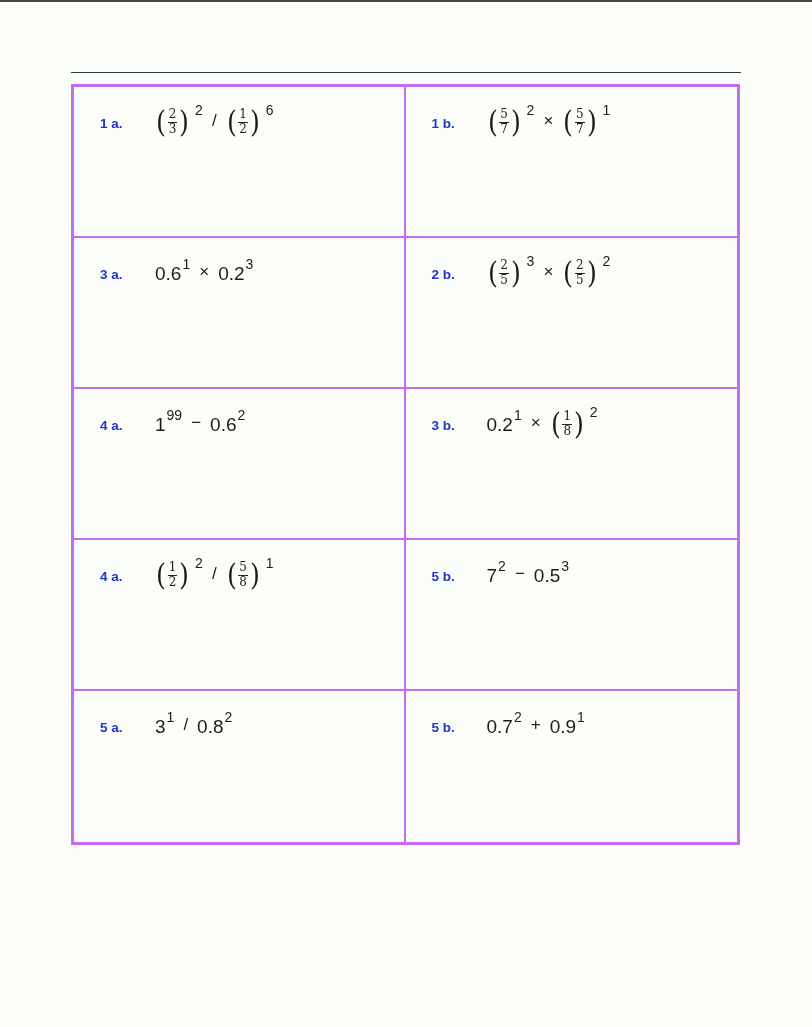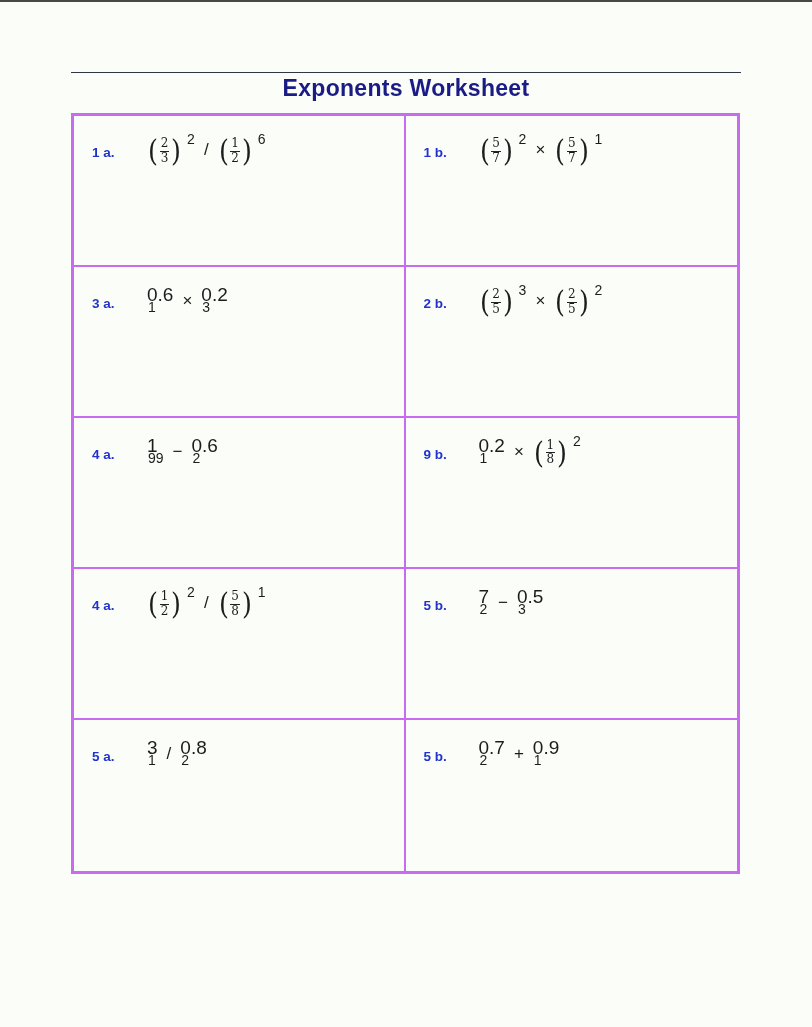--- a/index.html
+++ b/index.html
@@ -44,21 +44,21 @@
     border: 3px solid var(--table-border);
     display: grid;
     grid-template-columns: 1fr 1fr;
     grid-auto-rows: 151px;
     width: 669px;
     background: var(--page-background);
   }
   .cell {
     border-right: 2px solid var(--table-border);
     border-bottom: 2px solid var(--table-border);
-    padding: 15px 4px 0 18px;
+    padding: 15px 4px 0 26px;
     overflow: hidden;
   }
   .cell:nth-child(2n) { border-right: none; }
   .cell:nth-child(9), .cell:nth-child(10) { border-bottom: none; }
   .prow { display: flex; align-items: center; min-height: 42px; }
   .plabel {
     color: var(--label-text);
     font-weight: bold;
     font-size: 13.5px;
     width: 34px;
@@ -67,21 +67,21 @@
     white-space: nowrap;
   }
   .expr {
     display: inline-flex;
     align-items: center;
     color: var(--expression-text);
     font-size: 19px;
     white-space: nowrap;
   }
   .op { margin: 0 9px; font-size: 17px; position: relative; top: -2px; }
-  .powgroup { display: inline-flex; align-items: flex-start; flex-direction: column; }
+  .powgroup { display: inline-flex; align-items: flex-start; }
   .base { font-size: 19px; line-height: 1.2; }
   .sup {
     font-size: 14px;
     position: relative;
     top: -7px;
     margin-left: 1px;
   }
   .fracgroup { display: inline-flex; align-items: center; }
   .paren {
     font-family: "DejaVu Serif", serif;
@@ -111,21 +111,20 @@
     font-size: 14px;
   }
 </style>
 </head>
 <body>
 
 <div class="topbar"></div>
 
 <div class="content">
   <hr class="title-rule">
-  <h1 class="page-title">Exponents Worksheet</h1>
   <div class="problems-grid" id="problems-grid">
       <div class="cell">
         <div class="prow">
           <span class="plabel">1 a.</span>
           <span class="expr">
             <span class="fracgroup">
               <span class="paren">(</span>
               <span class="frac">
                 <span class="fnum">2</span>
                 <span class="fden">3</span>
@@ -225,21 +224,21 @@
             <span class="op">−</span>
             <span class="powgroup">
               <span class="base">0.6</span>
               <span class="sup">2</span>
             </span>
           </span>
         </div>
       </div>
       <div class="cell">
         <div class="prow">
-          <span class="plabel">9 b.</span>
+          <span class="plabel">3 b.</span>
           <span class="expr">
             <span class="powgroup">
               <span class="base">0.2</span>
               <span class="sup">1</span>
             </span>
             <span class="op">×</span>
             <span class="fracgroup">
               <span class="paren">(</span>
               <span class="frac">
                 <span class="fnum">1</span>

